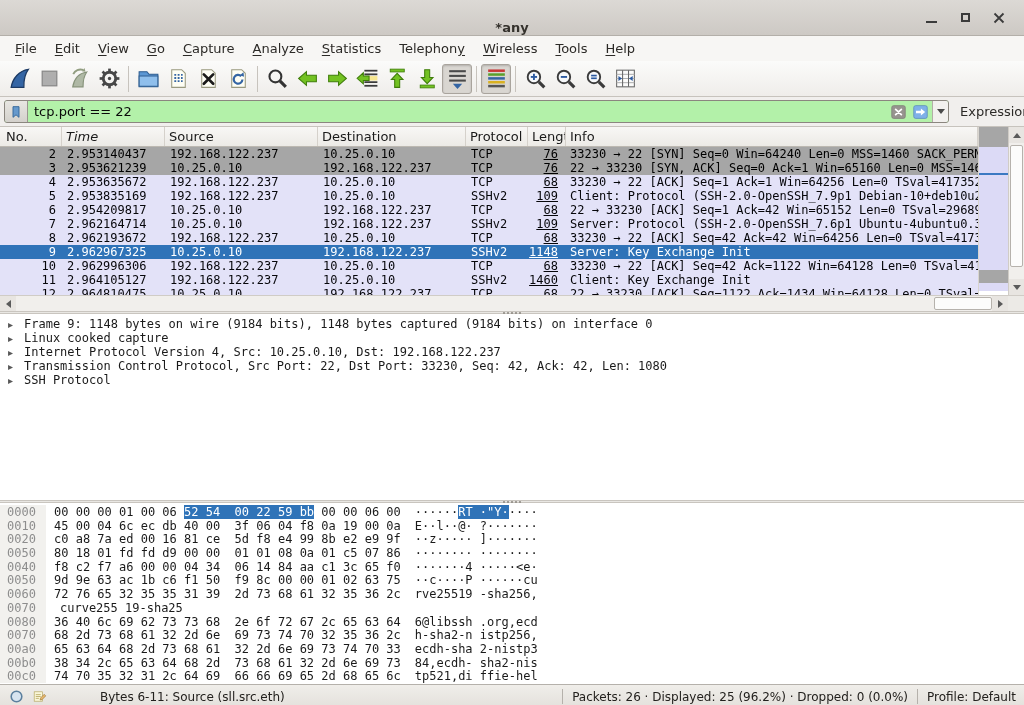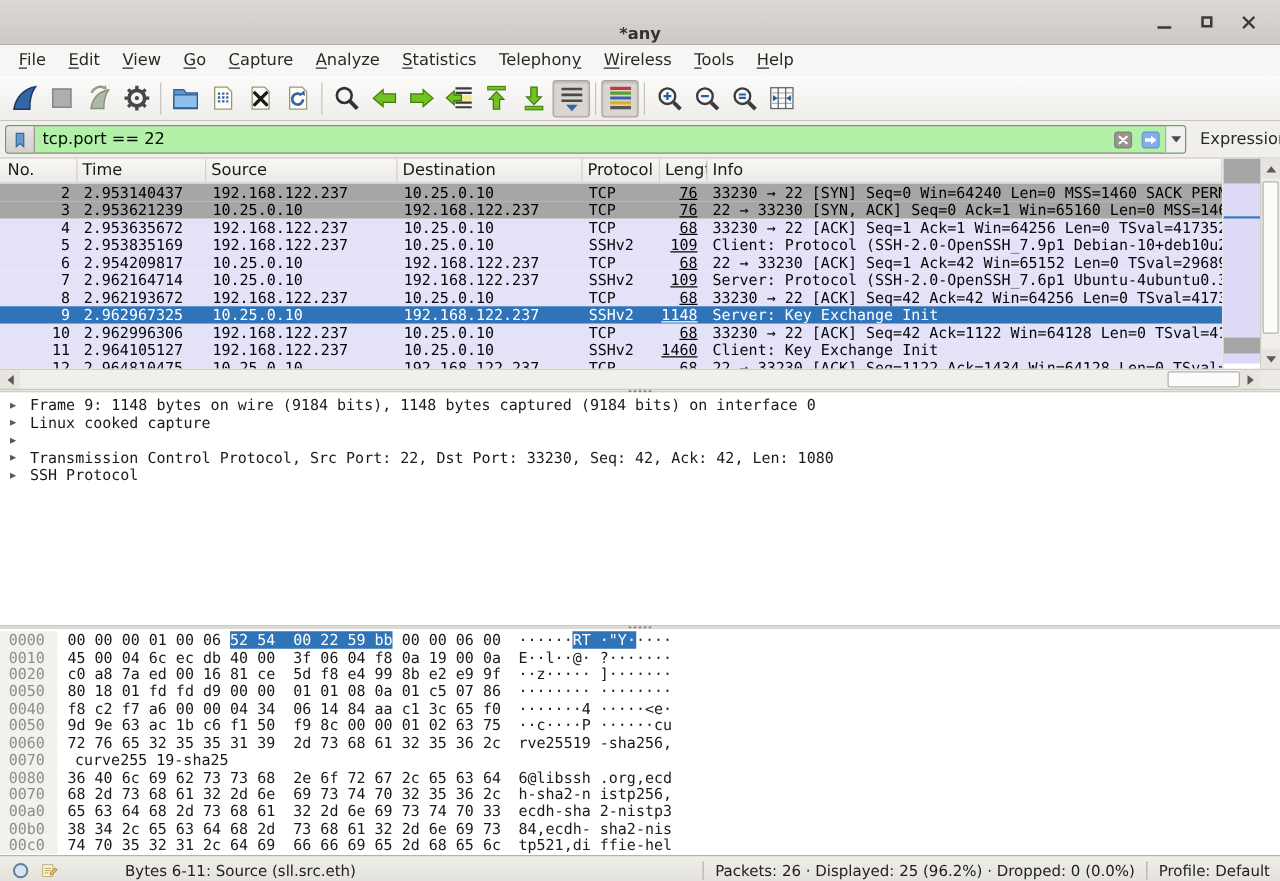--- a/index.html
+++ b/index.html
@@ -391,21 +391,21 @@
     <span class="expr-label">Expression…</span>
     <span class="fsep"></span>
     <span class="plus-label">+</span>
   </div>
 
   <div class="listregion">
     <div class="listtop">
       <div class="listcontent">
         <div class="phdr">
             <div class="hcell" style="padding-left: 6px; width: 62px;">No.</div>
-            <div class="hcell" style="padding-left: 4px; width: 103px;">Time</div>
+            <div class="hcell" style="padding-left: 4px; width: 103px; font-style: italic;">Time</div>
             <div class="hcell" style="padding-left: 4px; width: 153px;">Source</div>
             <div class="hcell" style="padding-left: 4px; width: 148px;">Destination</div>
             <div class="hcell" style="padding-left: 4px; width: 62px;">Protocol</div>
             <div class="hcell" style="padding-left: 4px; width: 38px;">Length</div>
             <div class="hcell" style="padding-left: 4px; flex: 1 1 auto;">Info</div>
           </div>
         <div class="prows">
             <div class="prow r-gray"><span class="c-no" style="width: 62px;">2</span><span class="c-pad" style="width: 103px;">2.953140437</span><span class="c-pad" style="width: 153px;">192.168.122.237</span><span class="c-pad" style="width: 148px;">10.25.0.10</span><span class="c-pad" style="width: 62px;">TCP</span><span class="c-len" style="width: 38px;">76</span><span class="c-info">33230 → 22 [SYN] Seq=0 Win=64240 Len=0 MSS=1460 SACK_PERM</span></div>
             <div class="prow r-gray"><span class="c-no" style="width: 62px;">3</span><span class="c-pad" style="width: 103px;">2.953621239</span><span class="c-pad" style="width: 153px;">10.25.0.10</span><span class="c-pad" style="width: 148px;">192.168.122.237</span><span class="c-pad" style="width: 62px;">TCP</span><span class="c-len" style="width: 38px;">76</span><span class="c-info">22 → 33230 [SYN, ACK] Seq=0 Ack=1 Win=65160 Len=0 MSS=1460</span></div>
             <div class="prow r-lav"><span class="c-no" style="width: 62px;">4</span><span class="c-pad" style="width: 103px;">2.953635672</span><span class="c-pad" style="width: 153px;">192.168.122.237</span><span class="c-pad" style="width: 148px;">10.25.0.10</span><span class="c-pad" style="width: 62px;">TCP</span><span class="c-len" style="width: 38px;">68</span><span class="c-info">33230 → 22 [ACK] Seq=1 Ack=1 Win=64256 Len=0 TSval=417352</span></div>
@@ -456,21 +456,21 @@
     </div>
   </div>
 
   <div class="splitter">
       <span class="dots"></span>
     </div>
 
   <div class="details">
       <div class="dline"><span class="tri">▸</span><span>Frame 9: 1148 bytes on wire (9184 bits), 1148 bytes captured (9184 bits) on interface 0</span></div>
       <div class="dline"><span class="tri">▸</span><span>Linux cooked capture</span></div>
-      <div class="dline"><span class="tri">▸</span></div>
+      <div class="dline"><span class="tri">▸</span><span>Internet Protocol Version 4, Src: 10.25.0.10, Dst: 192.168.122.237</span></div>
       <div class="dline"><span class="tri">▸</span><span>Transmission Control Protocol, Src Port: 22, Dst Port: 33230, Seq: 42, Ack: 42, Len: 1080</span></div>
       <div class="dline"><span class="tri">▸</span><span>SSH Protocol</span></div>
     </div>
 
   <div class="splitter">
       <span class="dots"></span>
     </div>
 
   <div class="hexpane">
       <div class="hxrow"><span class="off">0000</span><span class="hx"><span>00 00 00 01 00 06 </span><span class="hl">52 54  00 22 59 bb</span><span> 00 00 06 00</span></span><span class="asc"><span>······</span><span class="hl">RT ·"Y·</span><span>····</span></span></div>

